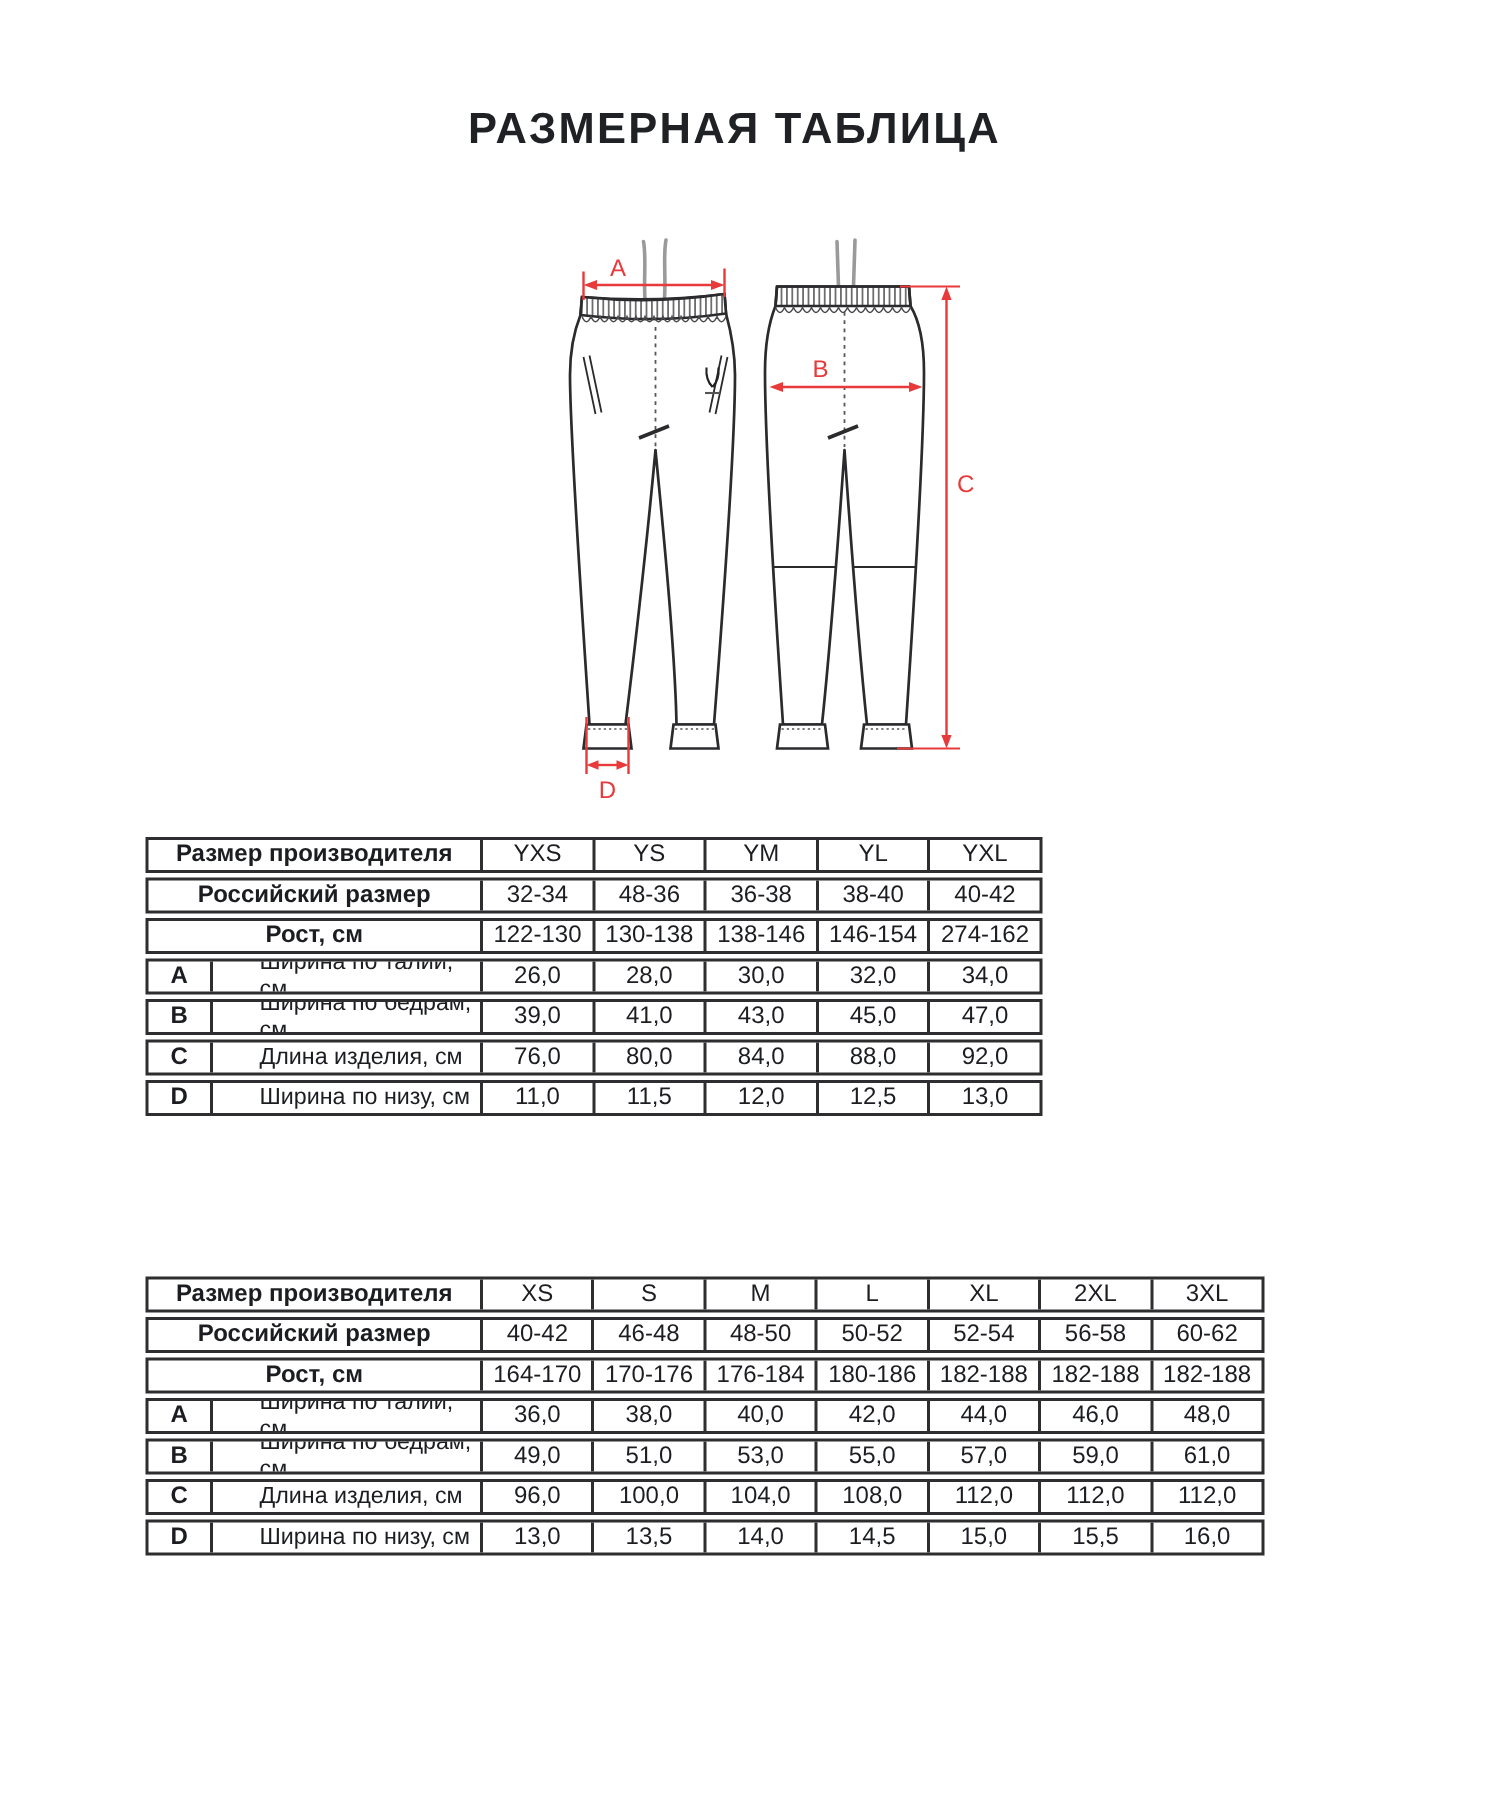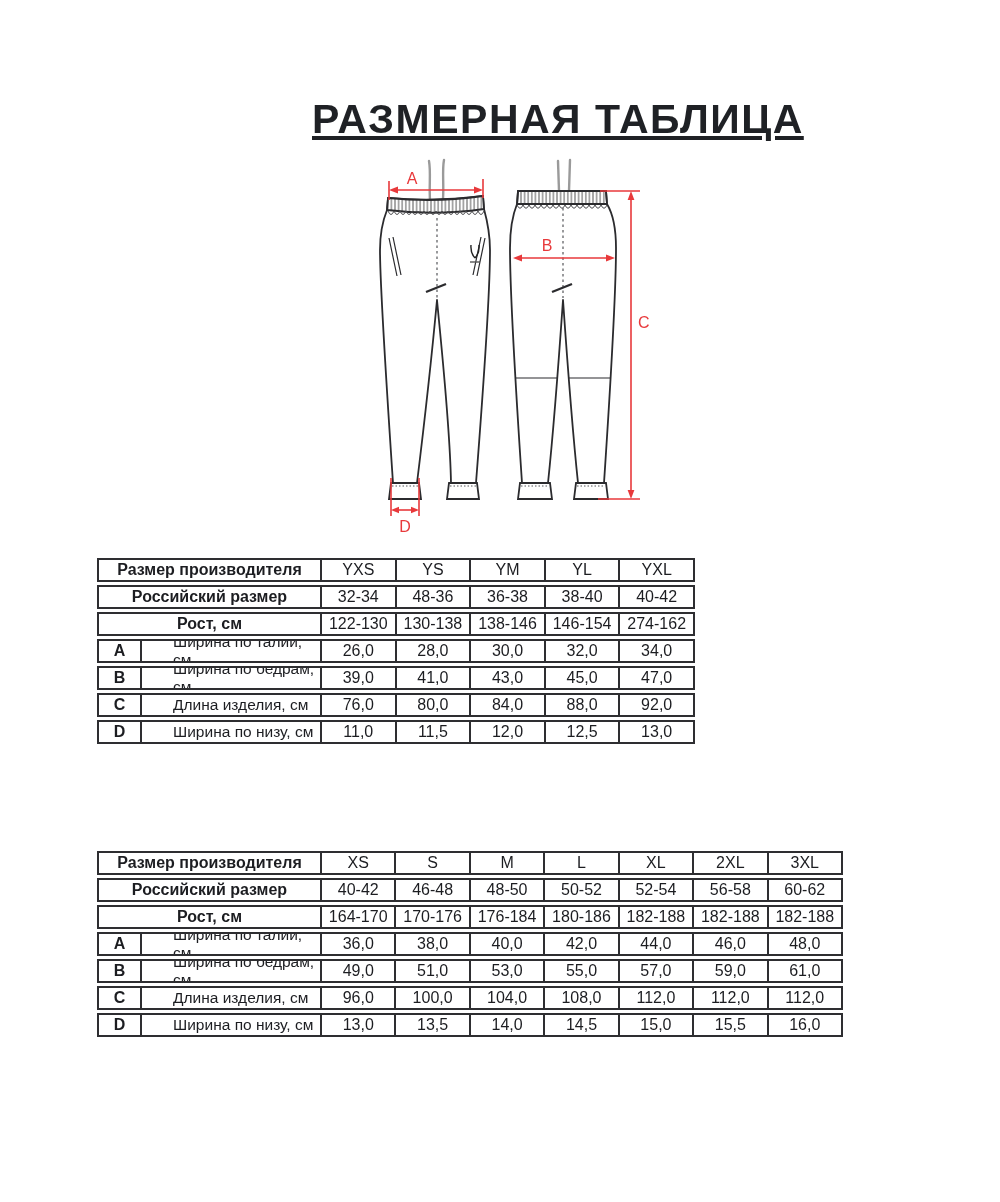--- a/index.html
+++ b/index.html
@@ -6,22 +6,22 @@
   html,body { background:#fff; }
   body { font-family:"Liberation Sans", sans-serif; color:#1c1d21; }
   .page { position:relative; width:1000px; height:1202px; background:#fff; margin:0 auto; overflow:hidden; }
 
   
   .brand { position:absolute; left:193px; top:66px; width:110px; text-align:center; }
   .brand .mark { display:block; margin:0 auto; }
   .wordmark { margin-top:4px; font-size:21px; font-weight:bold; letter-spacing:5px; color:#1e1e22; }
 
   
-  .title { position:absolute; left:312px; top:96px; font-size:41px; font-weight:bold;
-           letter-spacing:1.5px; color:#1f2125; white-space:nowrap;text-decoration:underline; }
+  .title { position:absolute; left:312px; top:70px; font-size:29px; font-weight:bold;
+           letter-spacing:1.5px; color:#1f2125; white-space:nowrap; }
 
   
   .diagram { position:absolute; left:350px; top:158px; }
   .diagram text.rl { font-size:16px; fill:#e8393b; font-family:"Liberation Sans", sans-serif; }
 
   
   .size-table { position:absolute; }
   .t1 { left:97px; top:558px; width:598px; }
   .t2 { left:97px; top:851px; width:746px; }
   .srow { display:flex; height:24px; border:2px solid #2e2e31; margin-bottom:3px; background:#fff; }

